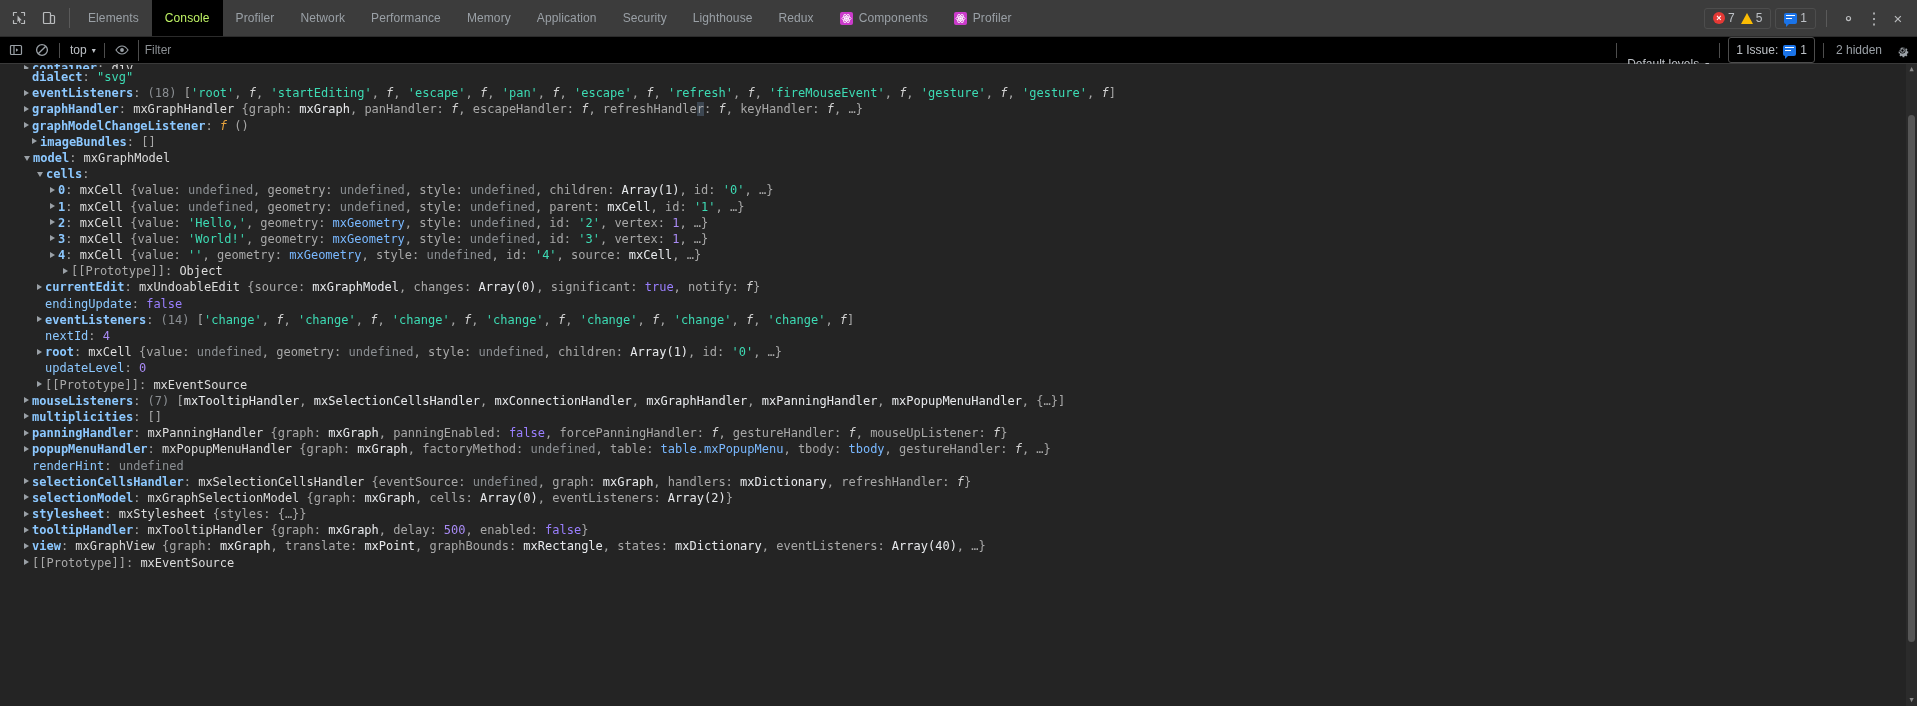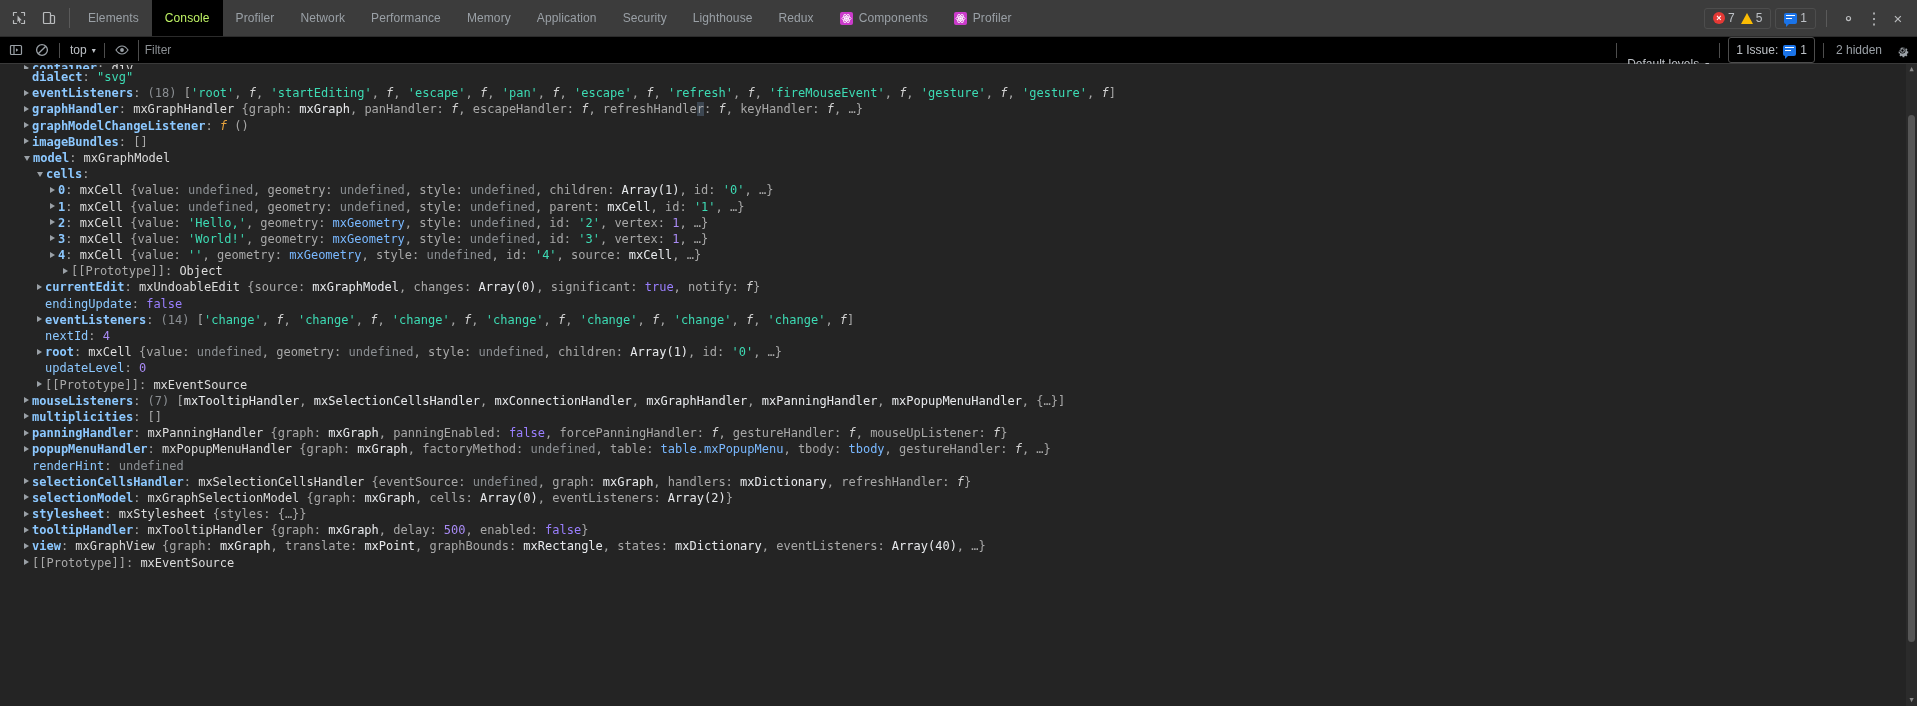--- a/index.html
+++ b/index.html
@@ -412,21 +412,21 @@
   </div>
 </div>
 
 <div id="console-body">
   <div id="console-lines">
       <div class="cl" style="padding-left: 24px; height: 9px; margin-top: -5px;"><span class="arrow"></span><span class="k">container</span><span class="pl">: </span><span class="cls">div</span></div>
       <div class="cl" style="padding-left: 24px;"><span style="display: inline-block; width: 8px;"></span><span class="k">dialect</span><span class="pl">: </span><span class="strg">"svg"</span></div>
       <div class="cl" style="padding-left: 24px;"><span class="arrow"></span><span class="k">eventListeners</span><span class="pl">: </span><span class="gray">(18) </span><span class="pl">[</span><span class="strg">'root'</span><span class="pl">, </span><span class="fn">f</span><span class="pl">, </span><span class="strg">'startEditing'</span><span class="pl">, </span><span class="fn">f</span><span class="pl">, </span><span class="strg">'escape'</span><span class="pl">, </span><span class="fn">f</span><span class="pl">, </span><span class="strg">'pan'</span><span class="pl">, </span><span class="fn">f</span><span class="pl">, </span><span class="strg">'escape'</span><span class="pl">, </span><span class="fn">f</span><span class="pl">, </span><span class="strg">'refresh'</span><span class="pl">, </span><span class="fn">f</span><span class="pl">, </span><span class="strg">'fireMouseEvent'</span><span class="pl">, </span><span class="fn">f</span><span class="pl">, </span><span class="strg">'gesture'</span><span class="pl">, </span><span class="fn">f</span><span class="pl">, </span><span class="strg">'gesture'</span><span class="pl">, </span><span class="fn">f</span><span class="pl">]</span></div>
       <div class="cl" style="padding-left: 24px;"><span class="arrow"></span><span class="k">graphHandler</span><span class="pl">: </span><span class="cls">mxGraphHandler </span><span class="pl">{</span><span class="pl">graph: </span><span class="wht">mxGraph</span><span class="pl">, </span><span class="pl">panHandler: </span><span class="fn">f</span><span class="pl">, </span><span class="pl">escapeHandler: </span><span class="fn">f</span><span class="pl">, </span><span class="pl">refreshHandle</span><span class="pl sel-hl">r</span><span class="pl">: </span><span class="fn">f</span><span class="pl">, </span><span class="pl">keyHandler: </span><span class="fn">f</span><span class="pl">, …}</span></div>
       <div class="cl" style="padding-left: 24px;"><span class="arrow"></span><span class="k">graphModelChangeListener</span><span class="pl">: </span><span class="fnO">f</span><span class="pl"> ()</span></div>
-      <div class="cl" style="padding-left: 24px;"><span class="arrow"></span><span class="k">imageBundles</span><span class="pl">: </span><span class="pl">[]</span></div>
+      <div class="cl" style="padding-left: 32px;"><span class="arrow"></span><span class="k">imageBundles</span><span class="pl">: </span><span class="pl">[]</span></div>
       <div class="cl" style="padding-left: 24px;"><span class="arrow open"></span><span class="k">model</span><span class="pl">: </span><span class="cls">mxGraphModel</span></div>
       <div class="cl" style="padding-left: 37px;"><span class="arrow open"></span><span class="k">cells</span><span class="pl">:</span></div>
       <div class="cl" style="padding-left: 50px;"><span class="arrow"></span><span class="idx">0</span><span class="pl">: </span><span class="cls">mxCell </span><span class="pl">{</span><span class="pl">value: </span><span class="und">undefined</span><span class="pl">, </span><span class="pl">geometry: </span><span class="und">undefined</span><span class="pl">, </span><span class="pl">style: </span><span class="und">undefined</span><span class="pl">, </span><span class="pl">children: </span><span class="wht">Array(1)</span><span class="pl">, </span><span class="pl">id: </span><span class="strg">'0'</span><span class="pl">, …}</span></div>
       <div class="cl" style="padding-left: 50px;"><span class="arrow"></span><span class="idx">1</span><span class="pl">: </span><span class="cls">mxCell </span><span class="pl">{</span><span class="pl">value: </span><span class="und">undefined</span><span class="pl">, </span><span class="pl">geometry: </span><span class="und">undefined</span><span class="pl">, </span><span class="pl">style: </span><span class="und">undefined</span><span class="pl">, </span><span class="pl">parent: </span><span class="wht">mxCell</span><span class="pl">, </span><span class="pl">id: </span><span class="strg">'1'</span><span class="pl">, …}</span></div>
       <div class="cl" style="padding-left: 50px;"><span class="arrow"></span><span class="idx">2</span><span class="pl">: </span><span class="cls">mxCell </span><span class="pl">{</span><span class="pl">value: </span><span class="strg">'Hello,'</span><span class="pl">, </span><span class="pl">geometry: </span><span class="lnk">mxGeometry</span><span class="pl">, </span><span class="pl">style: </span><span class="und">undefined</span><span class="pl">, </span><span class="pl">id: </span><span class="strg">'2'</span><span class="pl">, </span><span class="pl">vertex: </span><span class="num">1</span><span class="pl">, …}</span></div>
       <div class="cl" style="padding-left: 50px;"><span class="arrow"></span><span class="idx">3</span><span class="pl">: </span><span class="cls">mxCell </span><span class="pl">{</span><span class="pl">value: </span><span class="strg">'World!'</span><span class="pl">, </span><span class="pl">geometry: </span><span class="lnk">mxGeometry</span><span class="pl">, </span><span class="pl">style: </span><span class="und">undefined</span><span class="pl">, </span><span class="pl">id: </span><span class="strg">'3'</span><span class="pl">, </span><span class="pl">vertex: </span><span class="num">1</span><span class="pl">, …}</span></div>
       <div class="cl" style="padding-left: 50px;"><span class="arrow"></span><span class="idx">4</span><span class="pl">: </span><span class="cls">mxCell </span><span class="pl">{</span><span class="pl">value: </span><span class="strg">''</span><span class="pl">, </span><span class="pl">geometry: </span><span class="lnk">mxGeometry</span><span class="pl">, </span><span class="pl">style: </span><span class="und">undefined</span><span class="pl">, </span><span class="pl">id: </span><span class="strg">'4'</span><span class="pl">, </span><span class="pl">source: </span><span class="wht">mxCell</span><span class="pl">, …}</span></div>
       <div class="cl" style="padding-left: 63px;"><span class="arrow"></span><span class="proto">[[Prototype]]</span><span class="pl">: </span><span class="cls">Object</span></div>
       <div class="cl" style="padding-left: 37px;"><span class="arrow"></span><span class="k">currentEdit</span><span class="pl">: </span><span class="cls">mxUndoableEdit </span><span class="pl">{</span><span class="pl">source: </span><span class="wht">mxGraphModel</span><span class="pl">, </span><span class="pl">changes: </span><span class="wht">Array(0)</span><span class="pl">, </span><span class="pl">significant: </span><span class="bool">true</span><span class="pl">, </span><span class="pl">notify: </span><span class="fn">f</span><span class="pl">}</span></div>
       <div class="cl" style="padding-left: 37px;"><span style="display: inline-block; width: 8px;"></span><span class="kp">endingUpdate</span><span class="pl">: </span><span class="bool">false</span></div>

